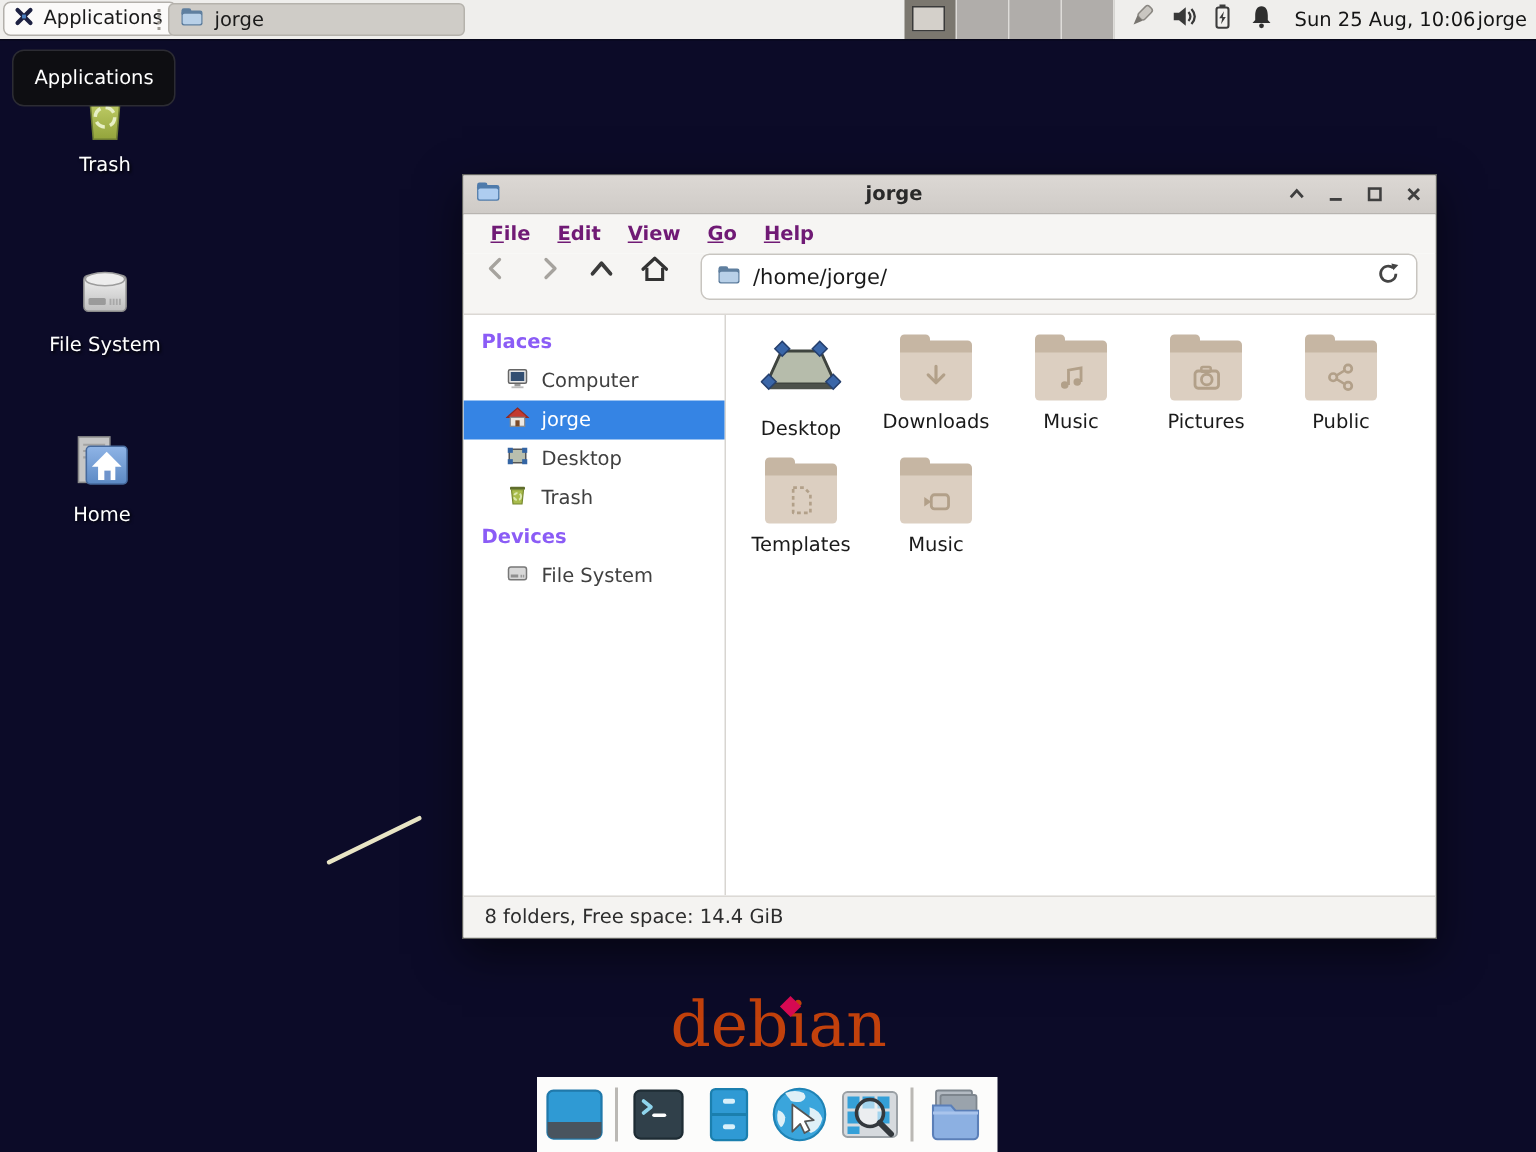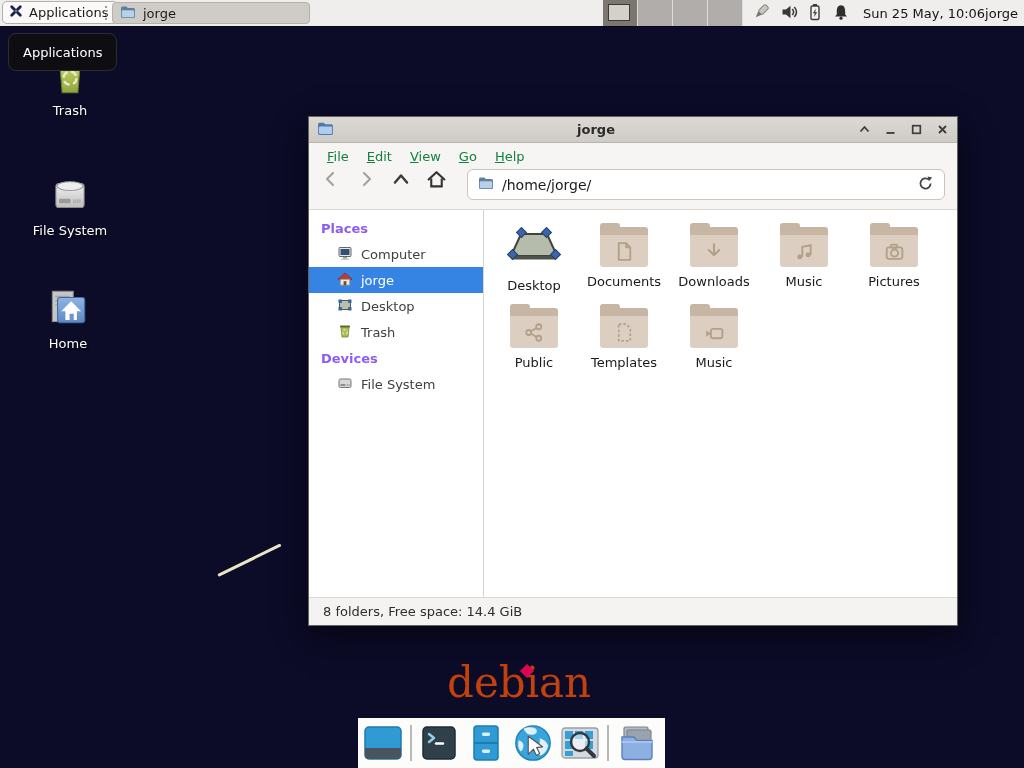--- a/index.html
+++ b/index.html
@@ -32,21 +32,21 @@
 
   .artifact { position:absolute; left:218px; top:574px; width:70px; height:3px; background:#e9e5c5; border-radius:2px; transform:rotate(-26deg); transform-origin:0 50%; }
 
   
   .window { position:absolute; left:308px; top:116px; width:650px; height:510px; background:#fff; border:1px solid #62625f; box-shadow:0 10px 28px rgba(0,0,0,.55); display:flex; flex-direction:column; z-index:10; }
   .titlebar { height:26px; background:linear-gradient(#dcd8d4,#cfcbc7); display:flex; align-items:center; padding:0 8px; gap:8px; border-bottom:1px solid #b8b4b0; }
   .titlebar .wtitle { flex:1; text-align:center; font-weight:bold; color:#2a2a2a; }
   .wctrls { display:flex; align-items:center; gap:13px; }
   .wctrls span { display:flex; }
   .menubar { height:26px; background:#f6f5f3; display:flex; align-items:center; padding-left:9px; }
-  .menubar .mitem { display:inline-block; padding:3px 9px; color:#15803d; }
+  .menubar .mitem { display:inline-block; padding:3px 9px; color:#701a75;font-weight:bold; }
   .menubar .mitem::first-letter { text-decoration:underline; }
   .toolbar { height:41px; background:#f6f5f3; border-bottom:1px solid #dbd8d4; display:flex; align-items:flex-start; padding:0 12px; gap:15px; }
   .pathbar { flex:1; height:31px; margin-left:5px; background:#fff; border:1px solid #c8c5c0; border-radius:6px; display:flex; align-items:center; gap:8px; padding:0 10px; font-size:14px; }
   .pathbar .ptext { flex:1; }
   .wbody { flex:1; display:flex; overflow:hidden; background:#fff; }
   .sidebar { width:175px; border-right:1px solid #d8d5d1; padding-top:5px; }
   .shead { font-weight:bold; padding:6px 12px 5px; color:#8b5cf6; }
   .srow { height:26px; display:flex; align-items:center; gap:8px; padding-left:28px; color:#404040; }
   .srow.selected { background:#3584e4; color:#fff; }
   .main { flex:1; display:grid; grid-template-columns:repeat(5,90px); align-content:start; row-gap:10px; padding:12px 0 0 5px; }
@@ -155,21 +155,21 @@
           <polygon points="9,5.5 5.8,10.2 7.8,10.2 7,14.2 10.2,9.3 8.2,9.3" fill="#3c3c3c"></polygon>
         </svg>
     </span>
     <span>
       <svg width="18" height="18" viewBox="0 0 18 18">
           <path d="M9,2.2 C6,2.2 4.8,5 4.8,8.4 L4.8,11.4 L3,13.4 L15,13.4 L13.2,11.4 L13.2,8.4 C13.2,5 12,2.2 9,2.2 z" fill="#2e2e2e"></path>
           <circle cx="9" cy="15.2" r="1.6" fill="#2e2e2e"></circle>
         </svg>
     </span>
   </div>
-  <div class="clock">Sun 25 May, 10:06</div>
+  <div class="clock">Sun 25 Aug, 10:06</div>
   <div class="puser">jorge</div>
 </div>
 
 <div class="tooltip">Applications</div>
 
 <div class="dicon dicon-trash">
   <div class="ic">
     <svg width="46" height="46" viewBox="0 0 44 44">
       <defs>
           <linearGradient id="tg" x1="0" y1="0" x2="0" y2="1">
@@ -364,31 +364,20 @@
             <polygon points="5,32 49,32 48,35.5 6,35.5" fill="#4c514b"></polygon>
             <rect x="11" y="5" width="7" height="7" transform="rotate(45 14.5 8.5)" fill="#3a66a8" stroke="#26406e" stroke-width="1"></rect>
             <rect x="36" y="5" width="7" height="7" transform="rotate(45 39.5 8.5)" fill="#3a66a8" stroke="#26406e" stroke-width="1"></rect>
             <rect x="2" y="27" width="7" height="7" transform="rotate(45 5.5 30.5)" fill="#3a66a8" stroke="#26406e" stroke-width="1"></rect>
             <rect x="45" y="27" width="7" height="7" transform="rotate(45 48.5 30.5)" fill="#3a66a8" stroke="#26406e" stroke-width="1"></rect>
           </svg>
         </span>
         <span class="flabel">Desktop</span>
       </div>
 
-      <div class="fitem">
-        <span class="ficon">
-            <span class="tab"></span>
-            <span class="flap"></span>
-            <span class="fbody"></span>
-            <svg class="glyph" width="23" height="23" viewBox="0 0 22 22">
-              <use href="#sym-doc"></use>
-            </svg>
-          </span>
-        <span class="flabel">Documents</span>
-      </div>
 
       <div class="fitem">
         <span class="ficon">
             <span class="tab"></span>
             <span class="flap"></span>
             <span class="fbody"></span>
             <svg class="glyph" width="23" height="23" viewBox="0 0 22 22">
               <use href="#sym-down"></use>
             </svg>
           </span>

